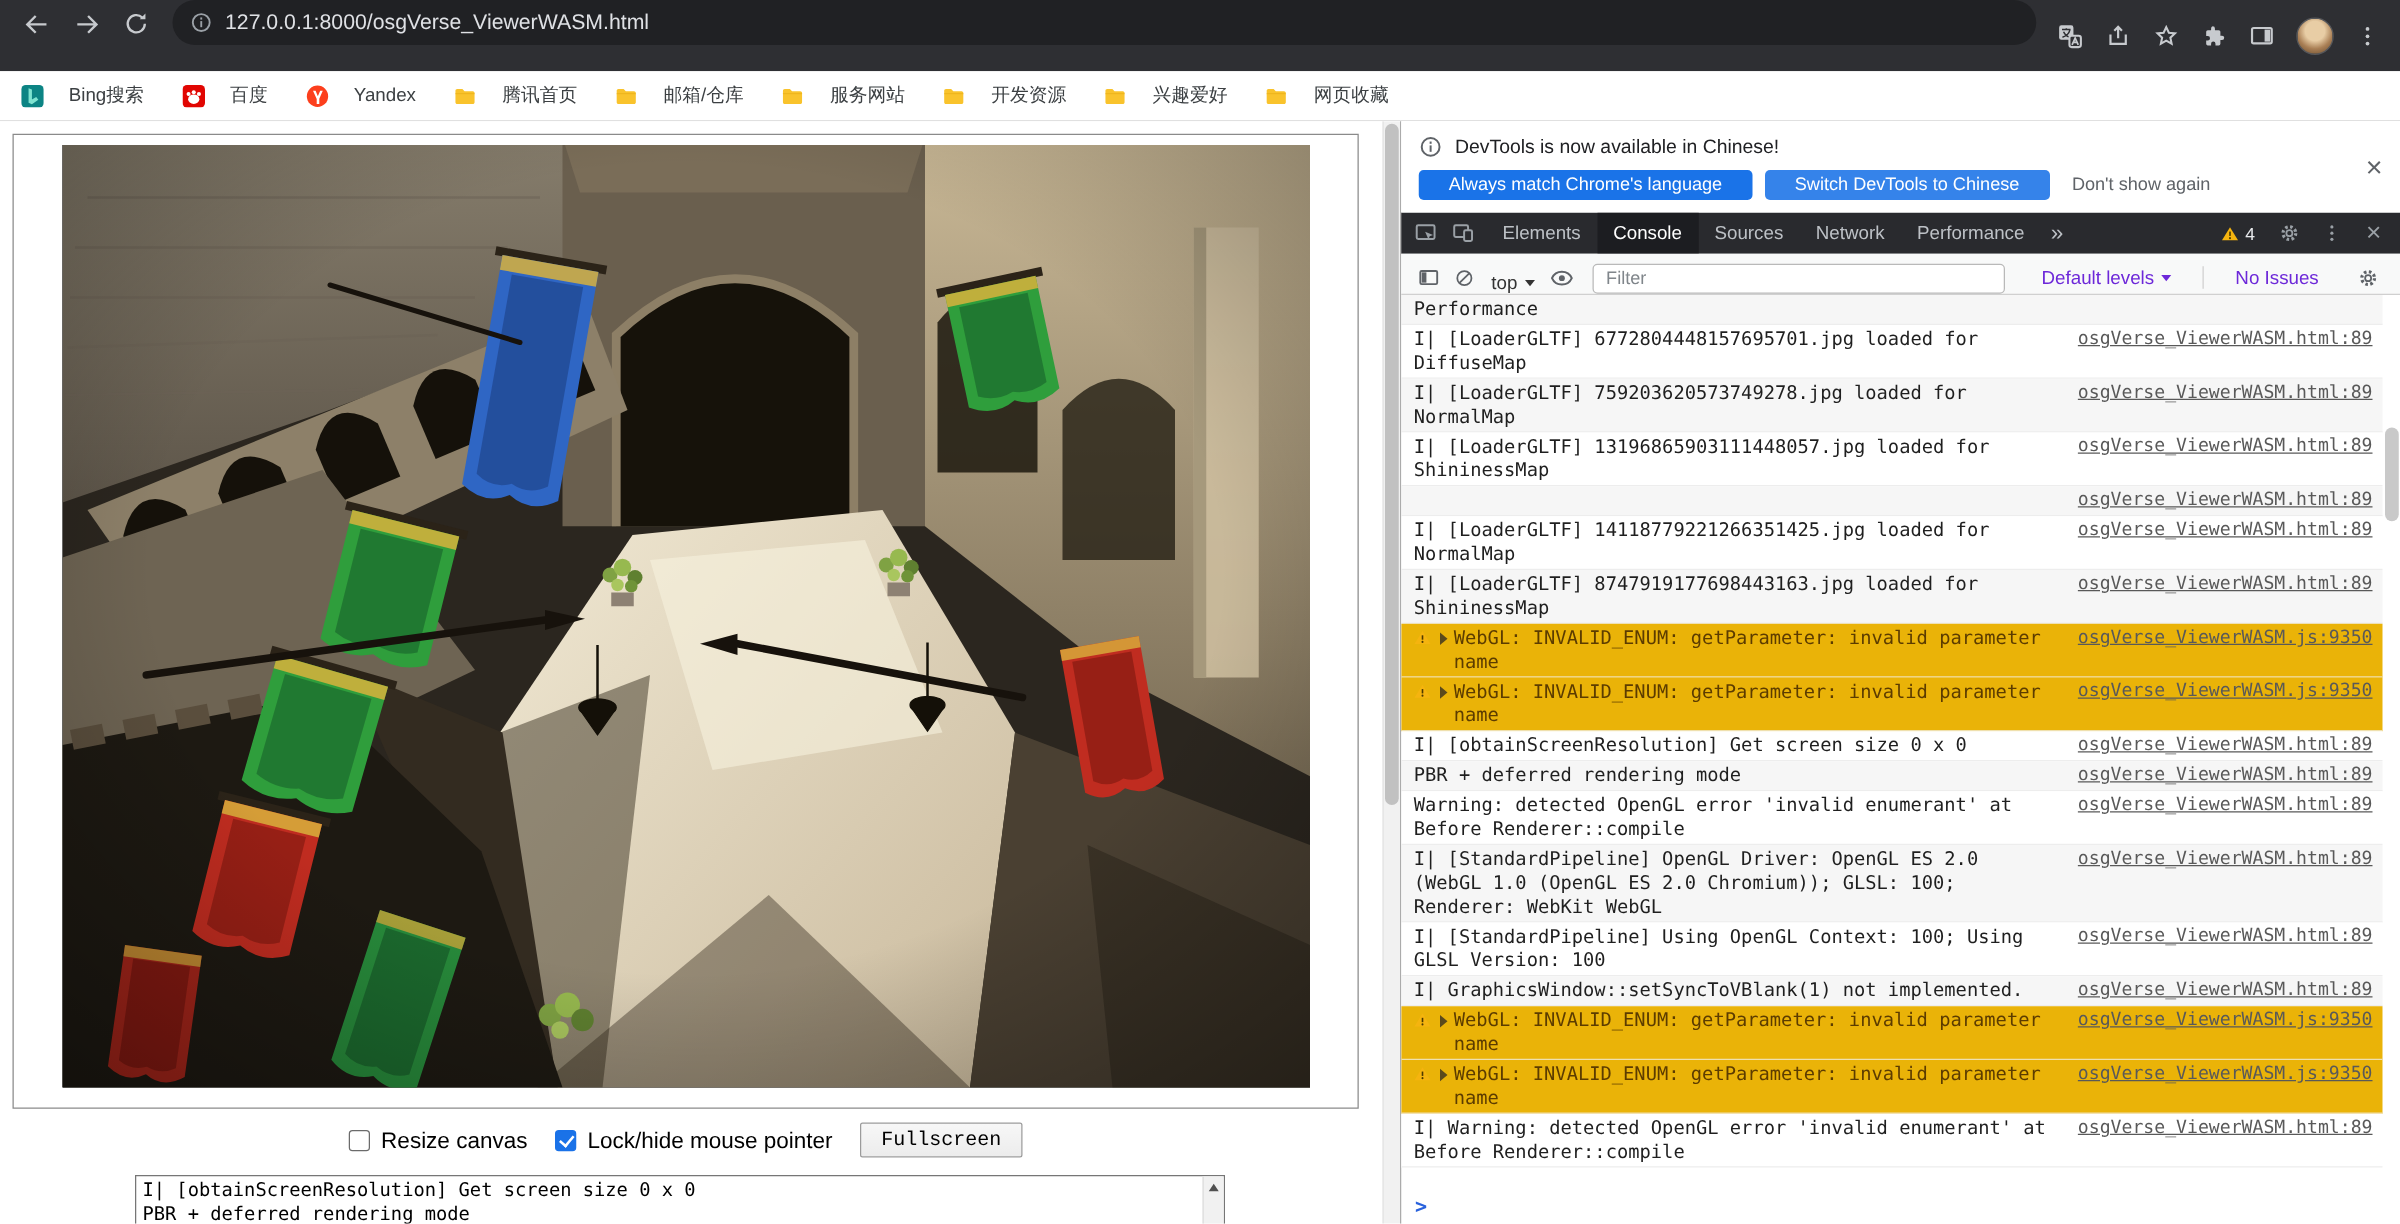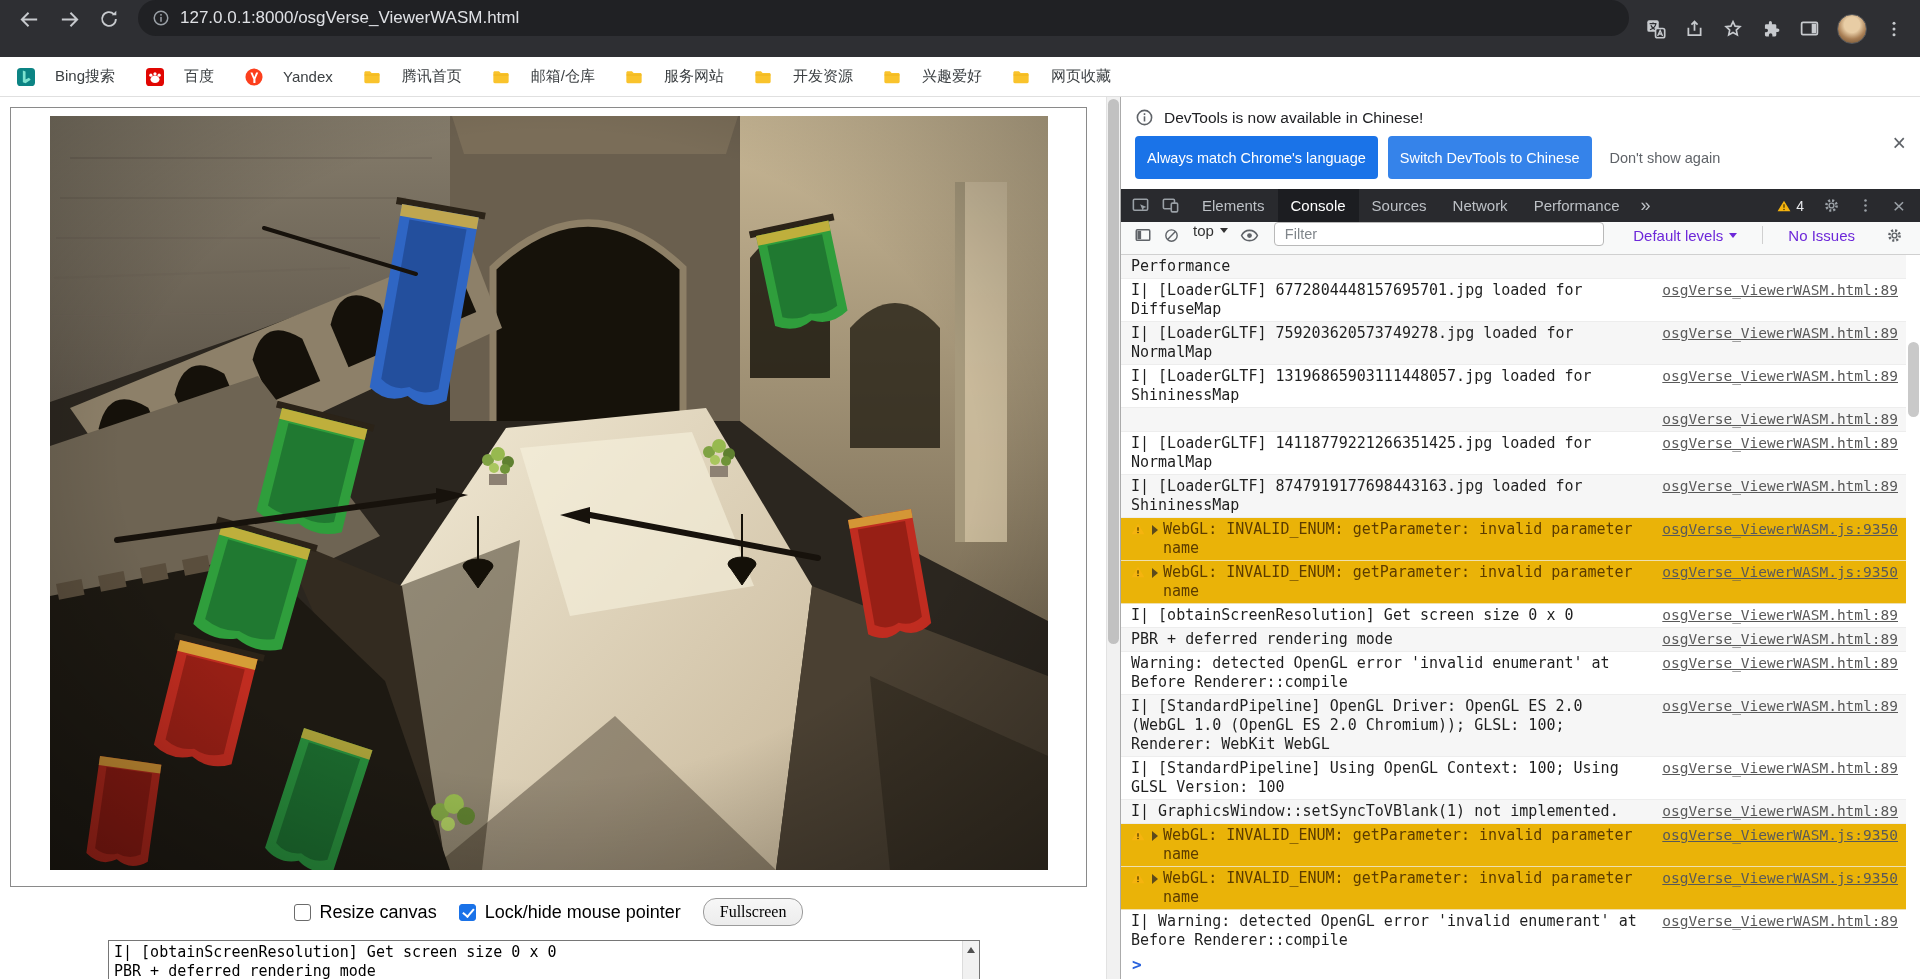--- a/index.html
+++ b/index.html
@@ -21,45 +21,45 @@
 
 .content{display:flex;height:882px}
 .page-col{flex:1;position:relative;overflow:hidden;background:#fff}
 .canvas-frame{margin:10px 0 0 10px;width:1077px;height:780px;border:1px solid #8a8a8a;padding-top:8px;background:#fff}
 .scene{margin:0 auto;width:998px;height:754px;background:#000}
 .controls{width:1077px;margin:11px 0 0 10px;display:flex;align-items:center;justify-content:center;gap:22px}
 .chk{display:flex;align-items:center;gap:9px;font-size:18px;color:#000}
 input[type=checkbox]{appearance:none;-webkit-appearance:none;width:17px;height:17px;border:1.5px solid #6b6b6b;border-radius:3px;background:#fff;position:relative;flex:none}
 input[type=checkbox]:checked{background:#1a72e8;border-color:#1a72e8}
 input[type=checkbox]:checked::after{content:"";position:absolute;left:5px;top:1.5px;width:4.5px;height:9px;border:solid #fff;border-width:0 2.2px 2.2px 0;transform:rotate(40deg)}
-.fs-btn{font-size:16px;font-family:Liberation Serif, serif;padding:4px 16px;background:linear-gradient(#f7f7f7,#ececec);border:1px solid #9b9b9b;border-radius:13px;color:#000}
+.fs-btn{font-size:16px;font-family:Liberation Mono, monospace;padding:4px 16px;background:linear-gradient(#f7f7f7,#ececec);border:1px solid #9b9b9b;border-radius:2px;color:#000}
 .log-box{position:relative;margin:14px 0 0 108px;width:872px;height:70px;border:1px solid #767676;background:#fff;padding:2px 22px 0 5px;overflow:hidden;font:15px/19px "DejaVu Sans Mono",monospace;color:#000}
 .log-line{white-space:pre}
 .log-scroll{position:absolute;right:0;top:0;bottom:0;width:17px;background:#f1f1f1;border-left:1px solid #dcdcdc;display:flex;justify-content:center;padding-top:6px}
 .up-tri{width:0;height:0;border-left:4.5px solid transparent;border-right:4.5px solid transparent;border-bottom:6px solid #505050}
 .page-scrollbar{position:absolute;right:0;top:0;bottom:0;width:14px;background:#f1f1f1;border-left:1px solid #e2e2e2}
 .page-scrollbar .thumb{position:absolute;left:1px;right:1px;top:2px;height:545px;background:#c1c1c1;border-radius:7px}
 
 .devtools{width:800px;background:#fff;border-left:1px solid #ababab;display:flex;flex-direction:column;position:relative}
 .notice{position:relative;padding:11px 44px 10px 14px;background:#fff}
 .notice-row1{display:flex;align-items:center;gap:10px;font-size:15.5px;color:#202124;margin-bottom:9px}
 .notice-row2{display:flex;align-items:center;gap:10px}
-.blue-btn{height:43px;padding:0 12px;background:#1a73e8;color:#fff;border:none;border-radius:4px;font-size:14.5px;font-family:inherit;white-space:nowrap}
+.blue-btn{height:24px;padding:0 24px;background:#1a73e8;color:#fff;border:none;border-radius:4px;font-size:14.5px;font-family:inherit;white-space:nowrap}
 .blue-btn.alt{background:#3583ea}
 .text-btn{background:none;border:none;color:#5f6368;font-size:14.5px;font-family:inherit;padding:0 8px;white-space:nowrap}
 .notice-close{position:absolute;right:14px;top:50%;transform:translateY(-50%);color:#5f6368;font-size:23px;line-height:1}
 .dt-tabbar{height:33px;background:#292a2e;display:flex;align-items:center;color:#9aa0a6;padding:0 4px;flex:none}
 .dt-icon{width:30px;height:28px;display:flex;align-items:center;justify-content:center;color:#9aa0a6}
 .dt-tabs{display:flex;height:100%;margin-left:4px}
 .dt-tab{display:flex;align-items:center;padding:0 13px;font-size:15px;color:#bdc1c6;white-space:nowrap}
 .dt-tab.active{background:#1c1d21;color:#fff}
 .dt-more{font-size:18px;padding:0 8px;color:#bdc1c6}
 .dt-right{margin-left:auto;display:flex;align-items:center;gap:4px;padding-right:2px}
 .warn-badge{display:flex;align-items:center;gap:5px;padding:0 8px;color:#e8eaed;font-size:14px}
-.console-toolbar{height:33px;background:#f8f9f9;border-bottom:1px solid #d0d0d0;display:flex;align-items:flex-start;padding:0 8px;color:#5f6368;flex:none}
+.console-toolbar{height:33px;background:#f8f9f9;border-bottom:1px solid #d0d0d0;display:flex;align-items:flex-end;padding:0 8px;color:#5f6368;flex:none}
 .ct-icon{width:28px;height:26px;display:flex;align-items:center;justify-content:center;color:#5f6368}
 .ctx{display:flex;align-items:center;font-size:15px;color:#333;padding:0 8px;white-space:nowrap}
 .caret{width:0;height:0;border-left:4.5px solid transparent;border-right:4.5px solid transparent;border-top:5px solid currentColor;display:inline-block;margin-left:6px}
 .filter{margin-left:10px;width:330px;height:24px;border:1px solid #b9b9b9;border-radius:4px;padding:0 10px;font-size:14.5px;font-family:inherit;color:#333;background:#fff}
 .filter::placeholder{color:#80868b}
 .ct-right{margin-left:auto;display:flex;align-items:center;gap:25px;font-size:15px;color:#6d28d9;padding-right:4px}
 .vsep{width:1px;height:18px;background:#d0d0d0}
 .console-messages{flex:1;overflow:hidden;font-family:"DejaVu Sans Mono",monospace;font-size:15px;line-height:19px;color:#1f1f1f;padding-right:14px}
 .crow{display:flex;align-items:flex-start;padding:2px 8px 2px 10px;border-bottom:1px solid #ededed;background:#fff}
 .crow.shade{background:#f6f6f6}

